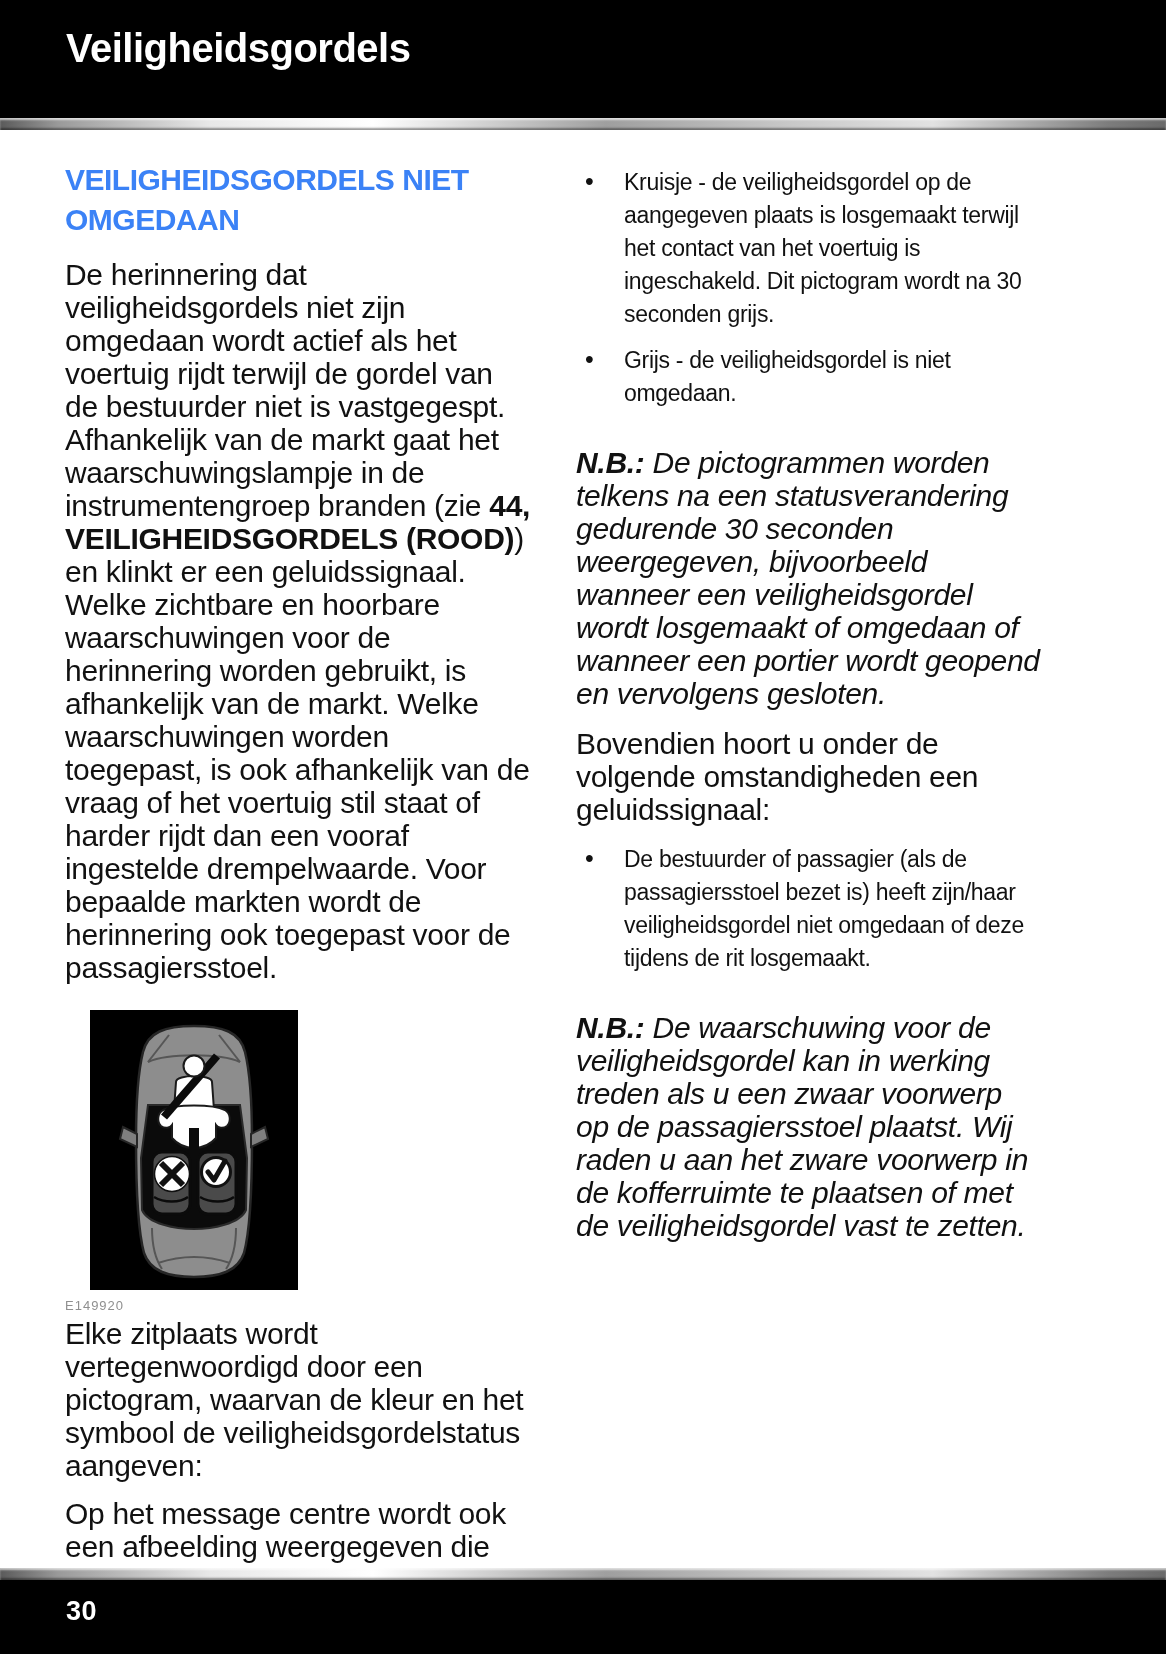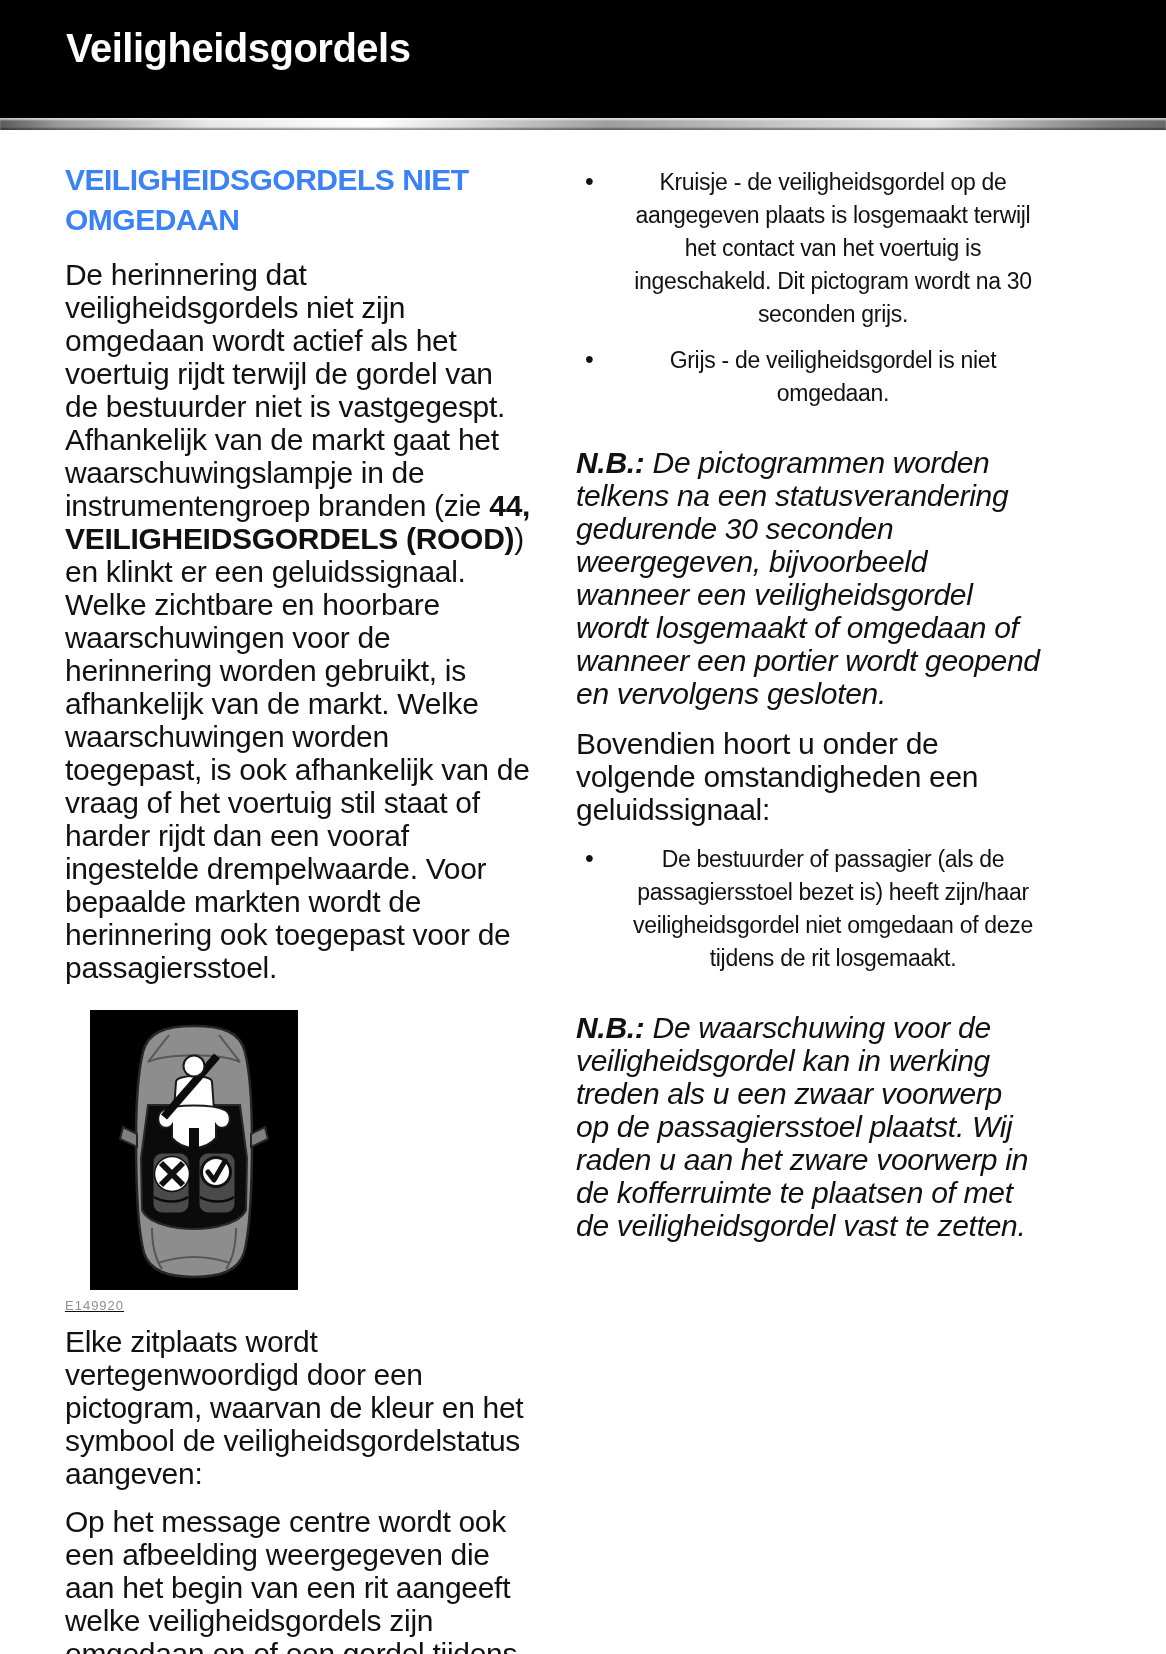--- a/index.html
+++ b/index.html
@@ -58,31 +58,30 @@
     margin:17px 0 15px 0;
     padding:0;
   }
   ul.bullets li{
     position:relative;
     padding-left:48px;
     margin-bottom:13px;
     font-size:23px;
     line-height:33px;
     letter-spacing:-0.3px;
-    text-align:center;
   }
   ul.bullets li::before{
     content:"\2022";
     position:absolute;
     left:9px;top:-1px;
     font-size:25px;
   }
   .right .bullets:first-child{margin-top:6px;}
   
-  figure.car-figure{margin:26px 0 12px 0;padding:0;text-decoration:underline;}
+  figure.car-figure{margin:26px 0 4px 0;padding:0;}
   .img-box{
     width:208px;height:280px;
     margin-left:25px;
     background:#000;
   }
   .img-box svg{display:block;}
   figcaption{
     margin-top:8px;
     font-size:13px;
     letter-spacing:1px;
@@ -201,14 +200,20 @@
       <p class="body">Bovendien hoort u onder de volgende omstandigheden een geluidssignaal:</p>
 
       <ul class="bullets">
           <li>De bestuurder of passagier (als de passagiersstoel bezet is) heeft zijn/haar veiligheidsgordel niet omgedaan of deze tijdens de rit losgemaakt.</li>
         </ul>
 
       <p class="body note"><span style="font-weight: bold; font-style: italic;">N.B.:</span><span style="font-style: italic;"> De waarschuwing voor de veiligheidsgordel kan in werking treden als u een zwaar voorwerp op de passagiersstoel plaatst. Wij raden u aan het zware voorwerp in de kofferruimte te plaatsen of met de veiligheidsgordel vast te zetten.</span></p>
     </section>
   </div>
 
+  <div class="footer">
+    <div class="metal-strip"></div>
+    <div class="footer-bar">
+      <span class="pageno">30</span>
+    </div>
+  </div>
 
 </div>
 
 </body></html>

